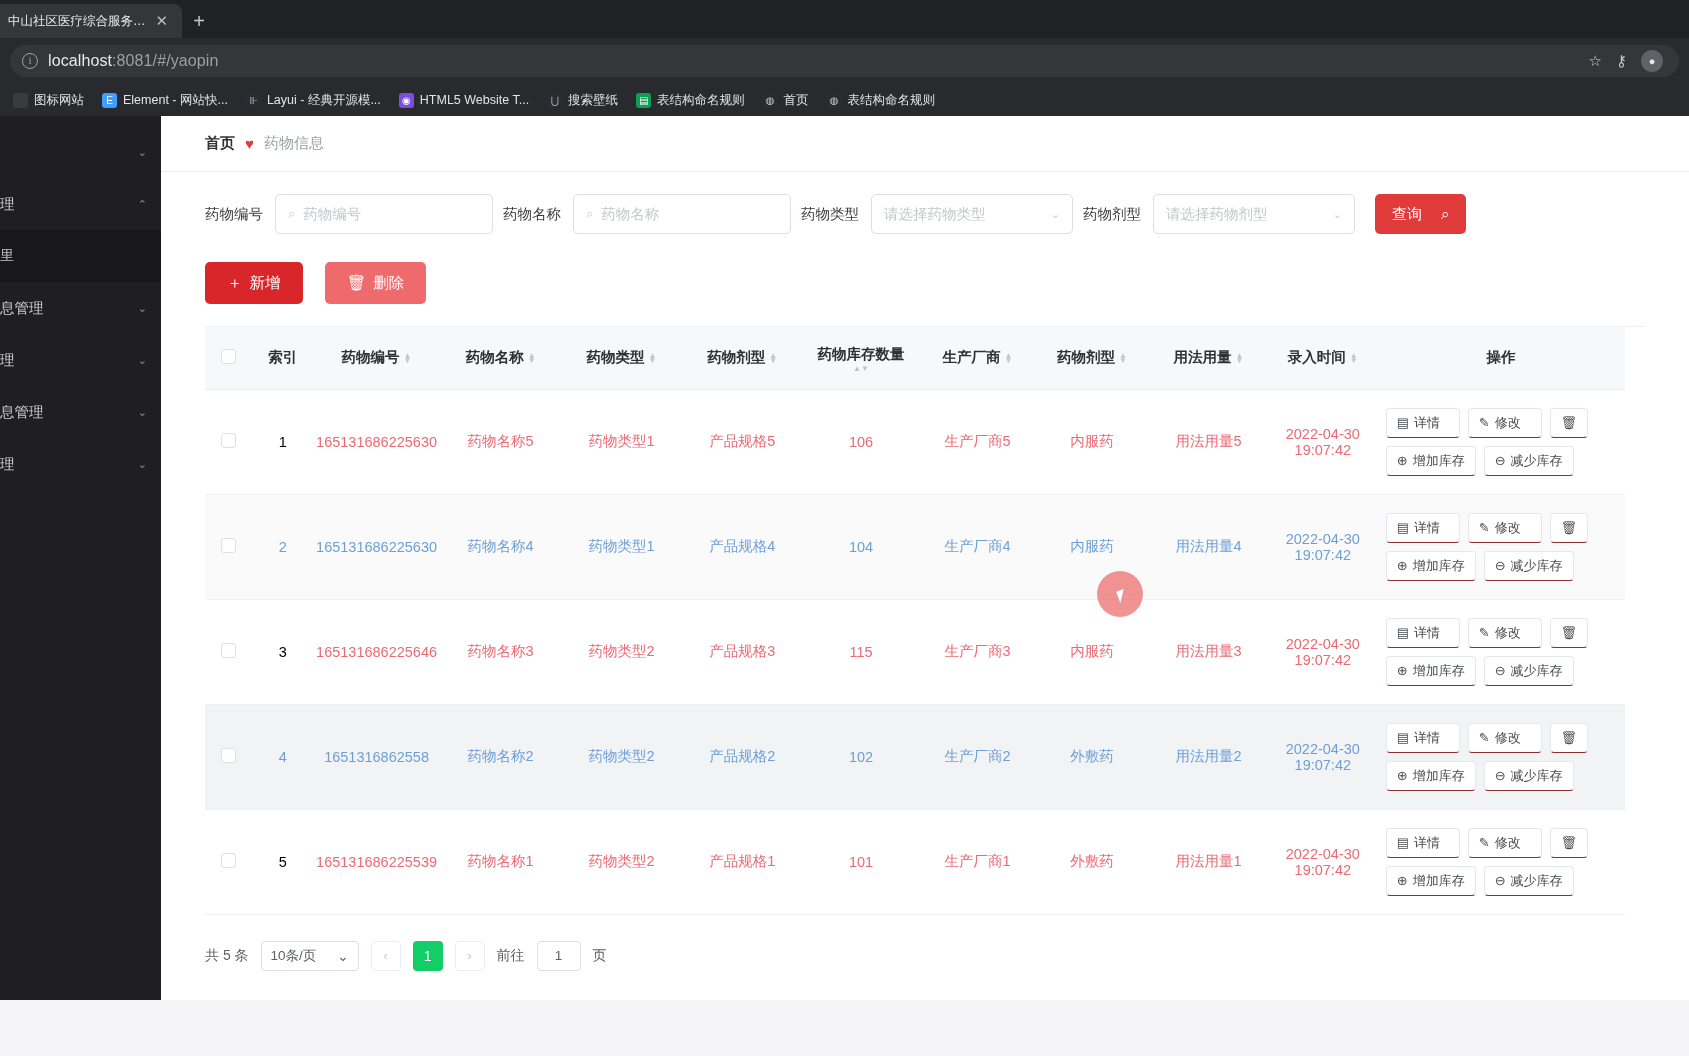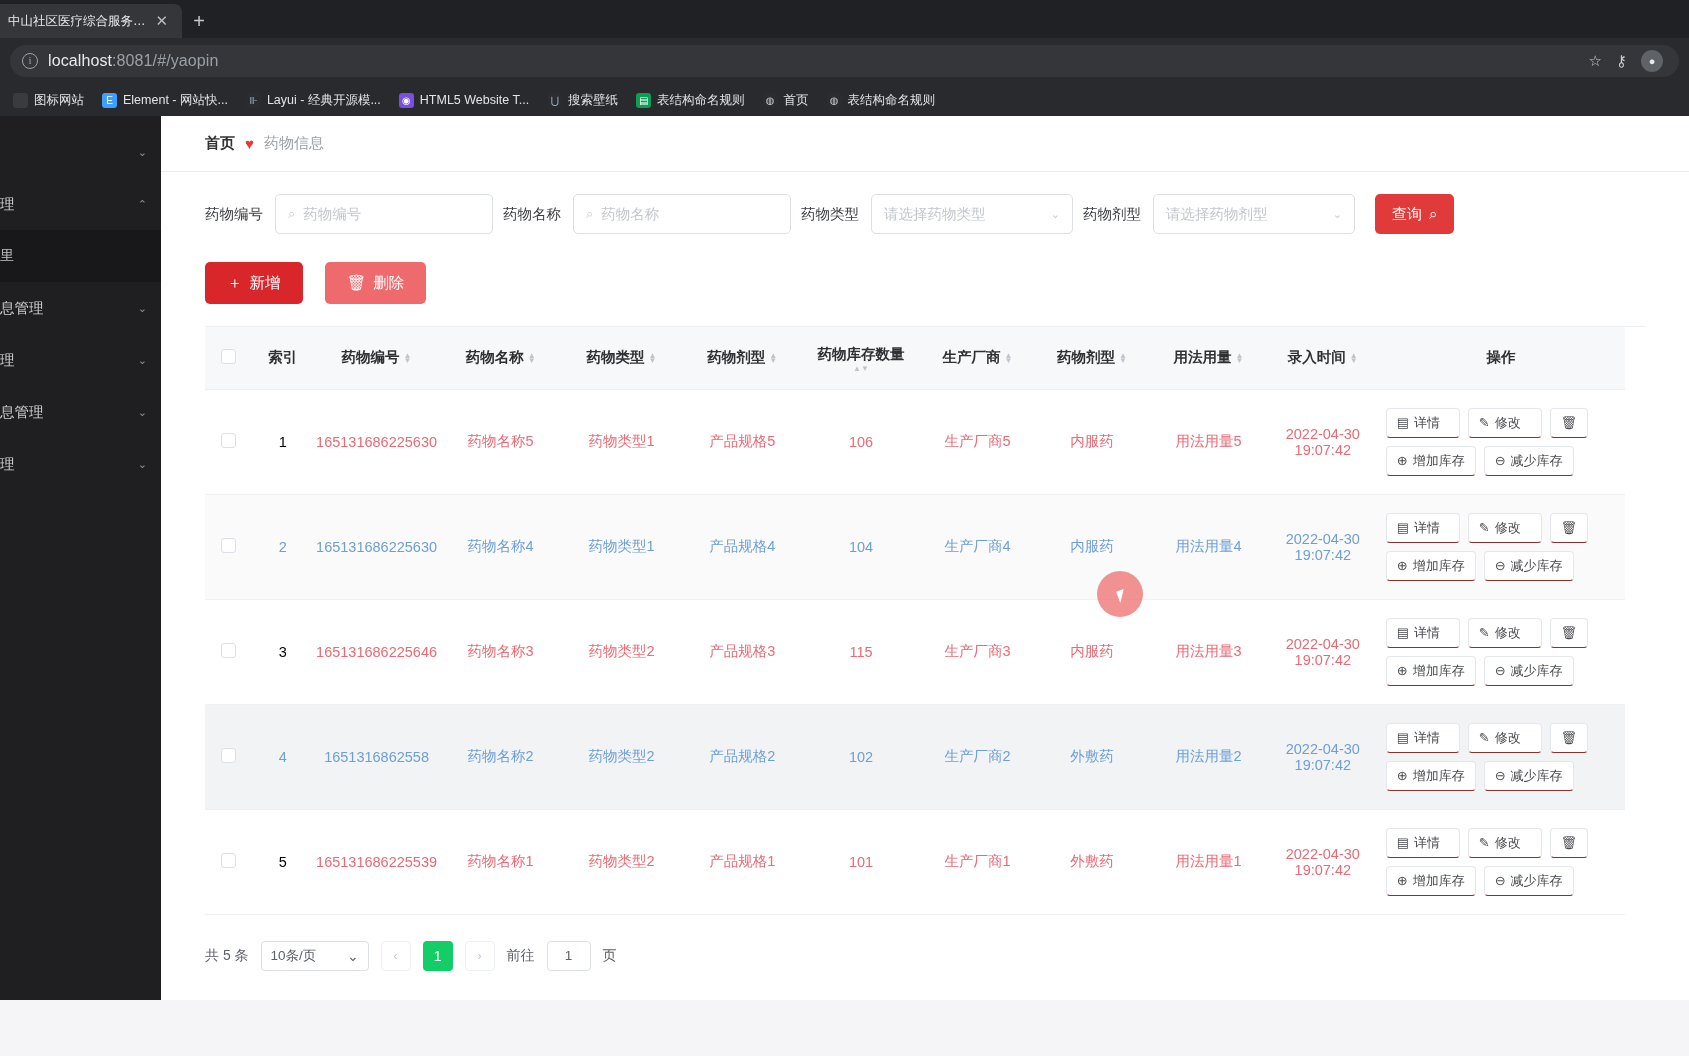--- a/index.html
+++ b/index.html
@@ -124,21 +124,21 @@
   .sel {
     width: 202px; height: 40px; border: 1px solid #dcdfe6; border-radius: 5px;
     display: flex; align-items: center; justify-content: space-between;
     padding: 0 12px; background: #fff;
   }
   .sel .ph { color: #c3c6cc; font-size: 14.5px; }
   .sel .arr { color: #c8cbd0; font-size: 11px; }
   .btn-search {
     height: 40px; padding: 0 17px; background: #e03a3a; color: #fff;
     border: none; border-radius: 5px; font-size: 15px; cursor: pointer;
-    display: flex; align-items: center; gap: 7px; margin-left: 10px;
+    display: flex; align-items: center; gap: 19px; margin-left: 10px;
     font-family: inherit;
   }
 
   .actionrow { display: flex; gap: 22px; margin-top: 28px; }
   .btn-add, .btn-del {
     height: 42px; padding: 0 22px; border: none; border-radius: 5px;
     color: #fff; font-size: 15.5px; cursor: pointer; display: flex;
     align-items: center; gap: 7px; font-family: inherit;
   }
   .btn-add { background: #d9262b; }
@@ -174,21 +174,21 @@
     display: inline-flex; align-items: center; gap: 5px; cursor: pointer;
     border-bottom-color: #8c2f2f; font-family: inherit; white-space: nowrap;
   }
 
   
   .pager {
     display: flex; align-items: center; gap: 12px; padding: 26px 0 20px 0;
     font-size: 14px; color: #5d6066;
   }
   .pg-sel {
-    width: 108px; height: 30px; border: 1px solid #dcdfe6; border-radius: 4px;
+    width: 98px; height: 30px; border: 1px solid #dcdfe6; border-radius: 4px;
     display: flex; align-items: center; justify-content: space-between;
     padding: 0 9px; font-size: 13.5px; color: #5d6066;
   }
   .pg-nav {
     width: 30px; height: 30px; border: 1px solid #ebeef5; border-radius: 4px;
     background: #fff; color: #c0c4cc; display: flex; align-items: center;
     justify-content: center; font-size: 12px; cursor: pointer;
   }
   .pg-num {
     width: 30px; height: 30px; border-radius: 4px; background: #13ce66;

